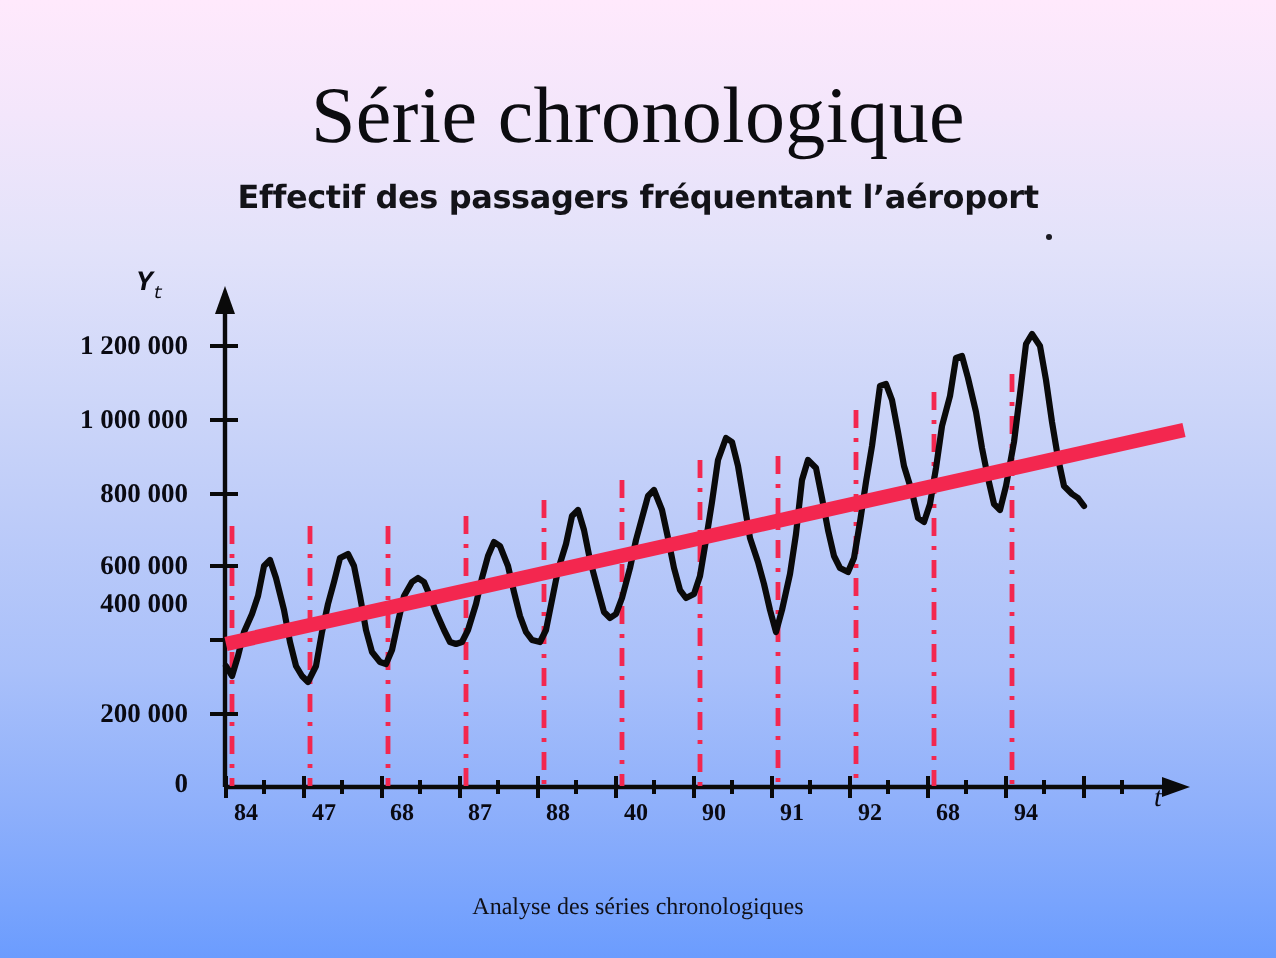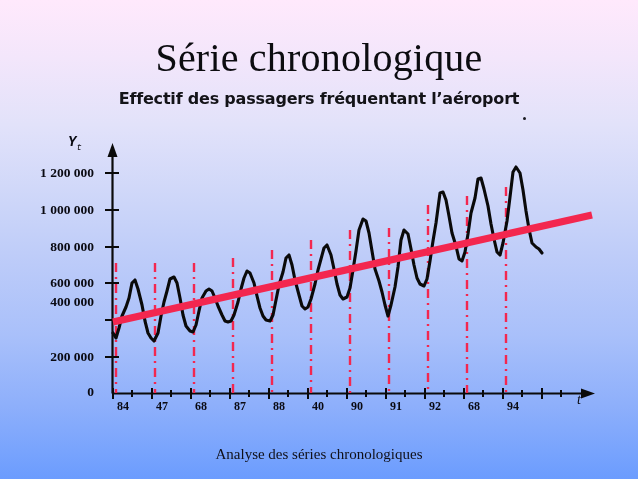--- a/index.html
+++ b/index.html
@@ -39,21 +39,21 @@
   }
   #subtitle .l2 { letter-spacing:-0.3px; }
   #stray-dot {
     position:absolute; left:523px; top:117px;
     width:3px; height:3px; background:#1a1a22; border-radius:50%;
   }
   #caption {
     position:absolute; left:0; top:446px; width:638px;
     text-align:center;
     font-family:"Liberation Serif", serif;
-    font-size:15px; color:#101018;
+    font-size:12px; color:#101018;
   }
   #plot { position:absolute; left:0; top:0; width:638px; height:479px; }
   .axlabel {
     position:absolute;
     font-family:"Liberation Serif", serif;
     font-size:13.5px; color:#0a0a12;
     white-space:nowrap;
     font-weight:bold;
   }
   .ylab { text-align:right; }

